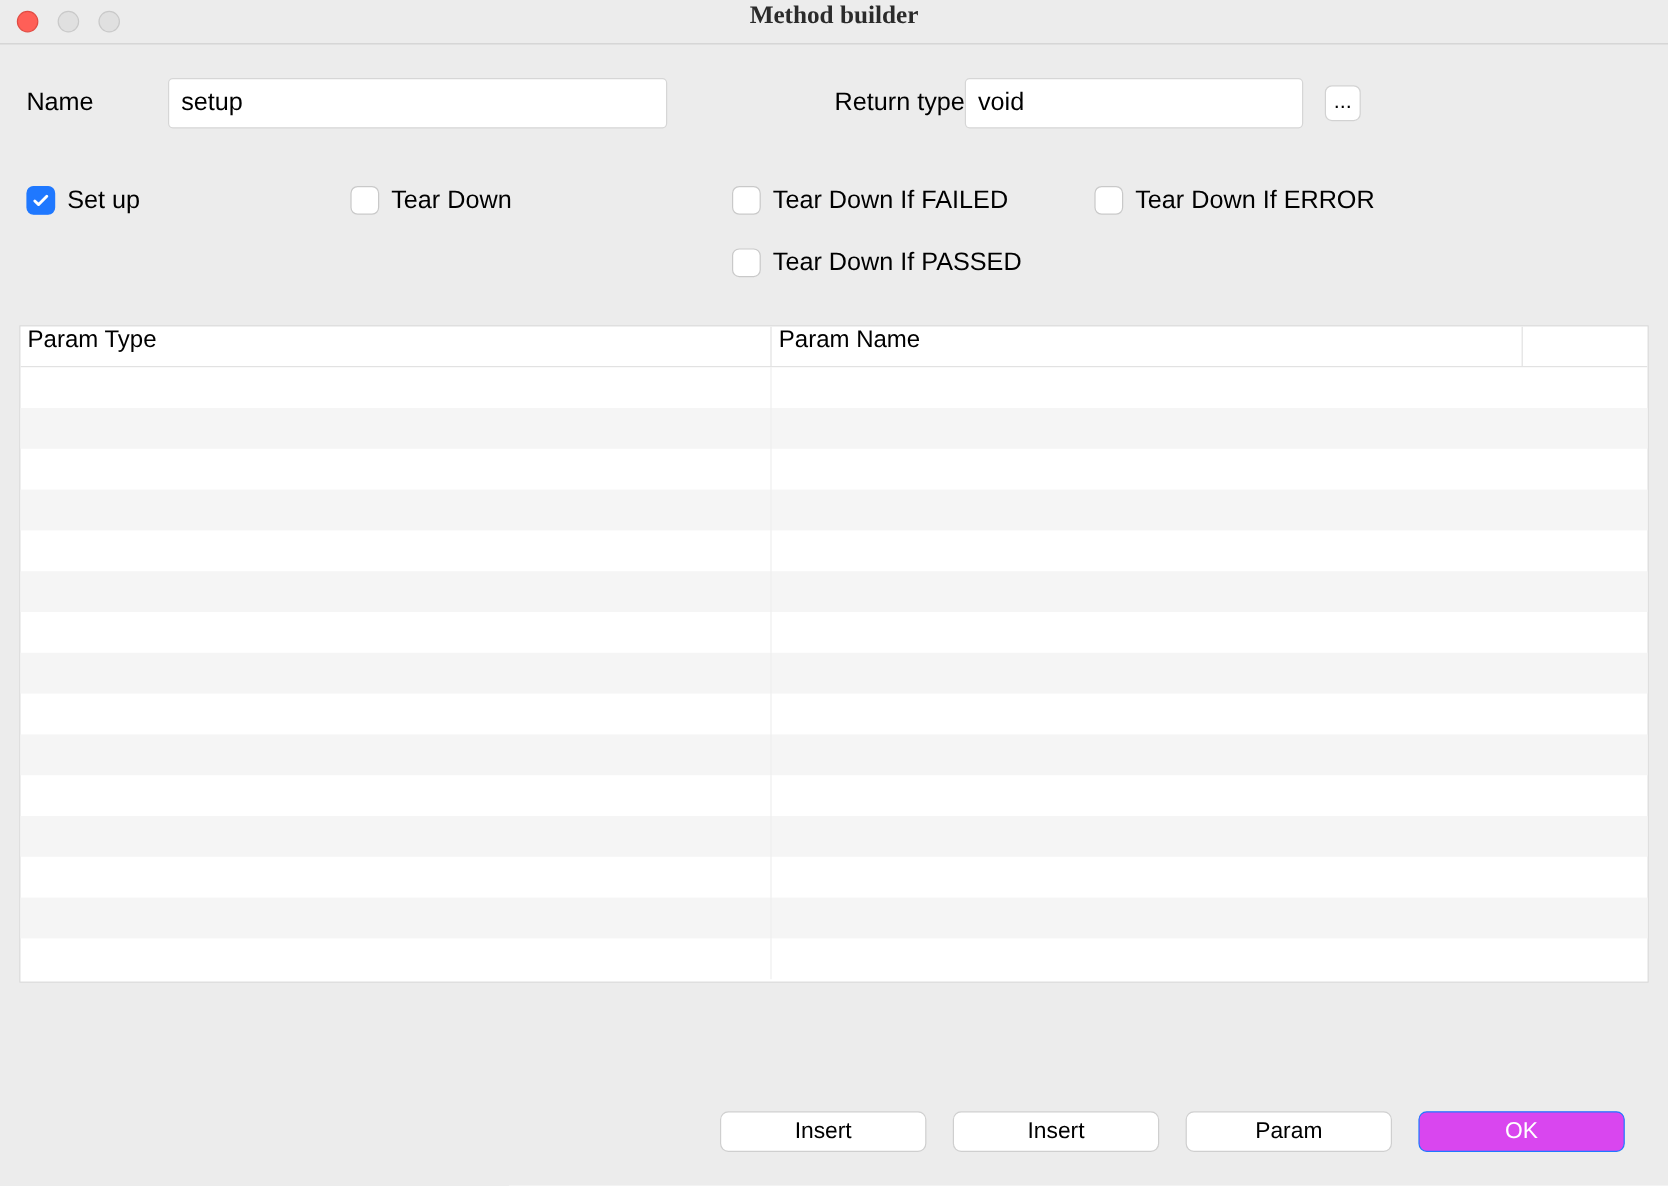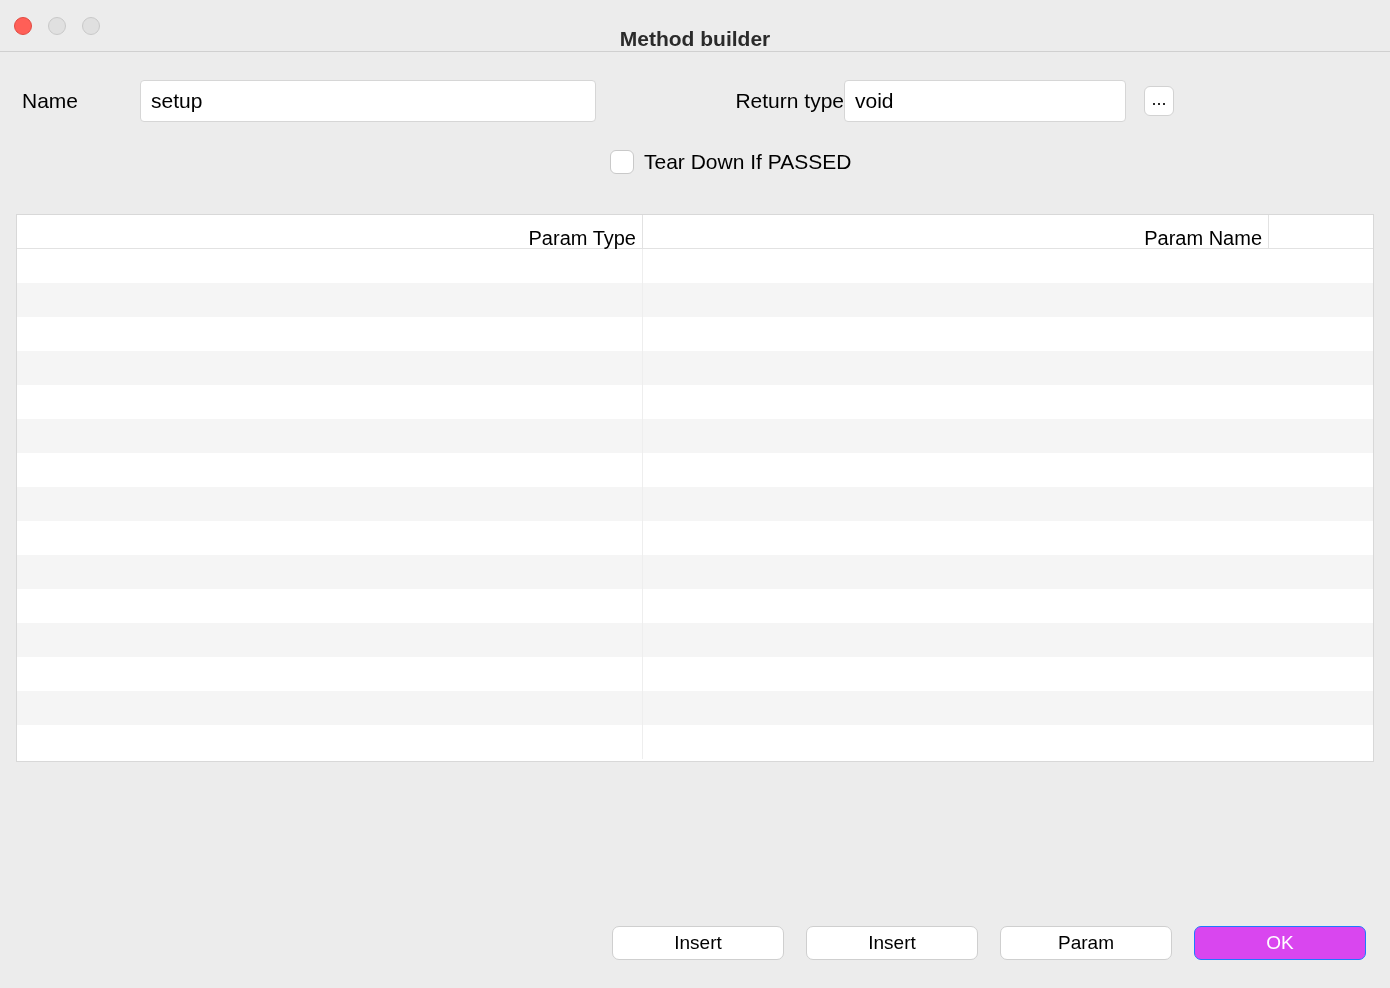--- a/index.html
+++ b/index.html
@@ -6,25 +6,26 @@
   html, body { margin: 0; padding: 0; }
   body {
     font-family: -apple-system, "Helvetica Neue", Arial, sans-serif;
     background: #ececec;
     width: 1390px;
     height: 988px;
     overflow: hidden;
     color: #000;
   }
   .titlebar {
-    height: 52px;
-    display: flex;
-    align-items: flex-end;
+    height: 37px;
+    display: flex;
+    align-items: flex-start;
     border-bottom: 1px solid #d0d0d0;
     position: relative;
+    font-family: Liberation Serif, serif;
   }
   .traffic {
     display: flex;
     gap: 16px;
     position: absolute;
     left: 14px;
     top: 50%;
     transform: translateY(-50%);
   }
   .tl-btn {
@@ -51,21 +52,21 @@
   .rt-lbl { width: 248px; padding-left: 28px; text-align: right; }
   .txt {
     font-family: inherit;
     font-size: 21px;
     padding: 6px 10px;
     background: #fff;
     border: 1px solid #d6d6d6;
     border-radius: 4px;
     outline: none;
   }
-  .name-in { width: 456px; height: 42px; }
+  .name-in { width: 416px; height: 42px; }
   .rt-in { width: 282px; height: 42px; }
   .browse {
     width: 30px; height: 30px;
     background: #fff;
     border: 1px solid #d2d2d2;
     border-radius: 6px;
     margin-left: 18px;
     font-size: 18px;
     line-height: 8px;
     padding-bottom: 6px;
@@ -103,39 +104,38 @@
     height: 548px;
     overflow: hidden;
   }
   .thead {
     display: flex;
     border-bottom: 1px solid #e2e2e2;
     height: 34px;
     font-size: 20px;
   }
   .th {
-    padding: 12px 6px;
+    padding: 0 6px;
     border-right: 1px solid #e2e2e2;
-    text-align: right;
   }
   .th.last { border-right: none; }
   .col-type { width: 626px; }
   .col-name { width: 626px; }
   .col-pad { flex: 1; }
   .tbody { }
   .tr { display: flex; height: 34px; }
   .tr.alt { background: #f5f5f5; }
   .td { }
   .td.col-type { width: 626px; border-right: 1px solid #eee; }
   .td.col-name { width: 626px; }
   .td.col-pad { flex: 1; }
   .footer {
     position: absolute;
     bottom: 28px;
-    right: 24px;
+    right: 36px;
     display: flex;
     gap: 22px;
   }
   .btn {
     width: 172px; height: 34px;
     border-radius: 7px;
     border: 1px solid #cfcfcf;
     background: #fff;
     font-size: 19px;
     cursor: pointer;
@@ -164,20 +164,48 @@
   <div class="row1">
     <div class="lbl name-lbl">Name</div>
     <input class="txt name-in" type="text" value="setup" style="">
     <div class="lbl rt-lbl">Return type</div>
     <input class="txt rt-in" type="text" value="void" style="">
     <button class="browse">
         <span>...</span>
       </button>
   </div>
 
+  <div class="row2">
+    <div class="cb-wrap">
+      <span class="cb checked">
+        <svg width="16" height="16" viewBox="0 0 16 16">
+            <path d="M3 8.5 L6.2 11.5 L13 4.5" stroke="#fff" stroke-width="2.4" fill="none" stroke-linecap="round" stroke-linejoin="round"></path>
+          </svg>
+      </span>
+      <span class="cb-lbl">Set up</span>
+    </div>
+    <div class="cb-wrap">
+      <span class="cb">
+        
+      </span>
+      <span class="cb-lbl">Tear Down</span>
+    </div>
+    <div class="cb-wrap">
+      <span class="cb">
+        
+      </span>
+      <span class="cb-lbl">Tear Down If FAILED</span>
+    </div>
+    <div class="cb-wrap">
+      <span class="cb">
+        
+      </span>
+      <span class="cb-lbl">Tear Down If ERROR</span>
+    </div>
+  </div>
 
   <div class="row3">
     <div></div>
       <div></div>
     <div class="cb-wrap">
       <span class="cb">
         
       </span>
       <span class="cb-lbl">Tear Down If PASSED</span>
     </div>

